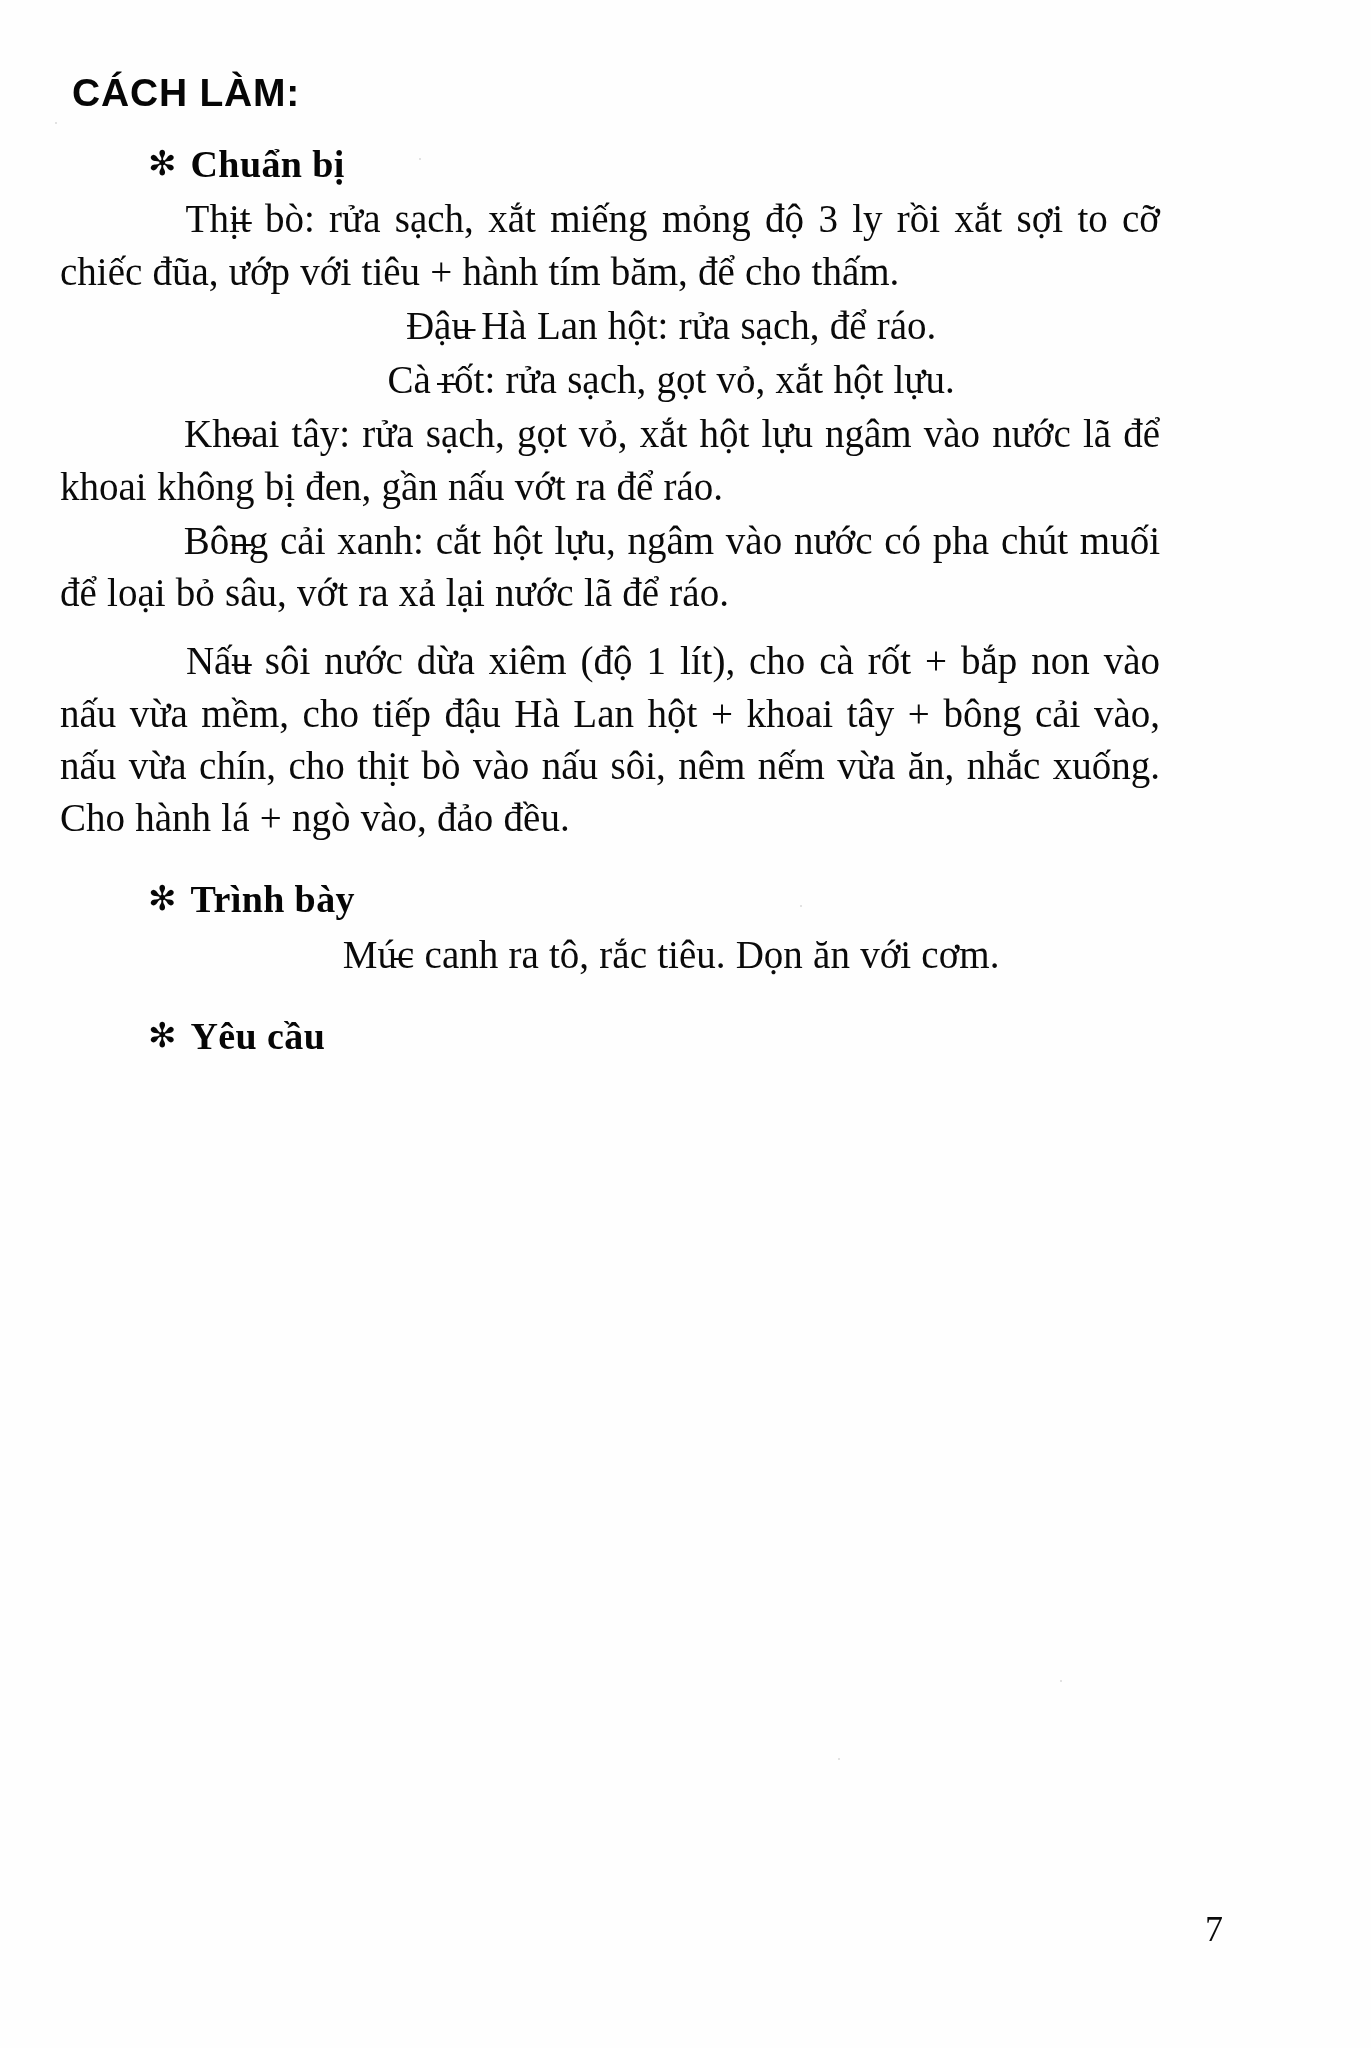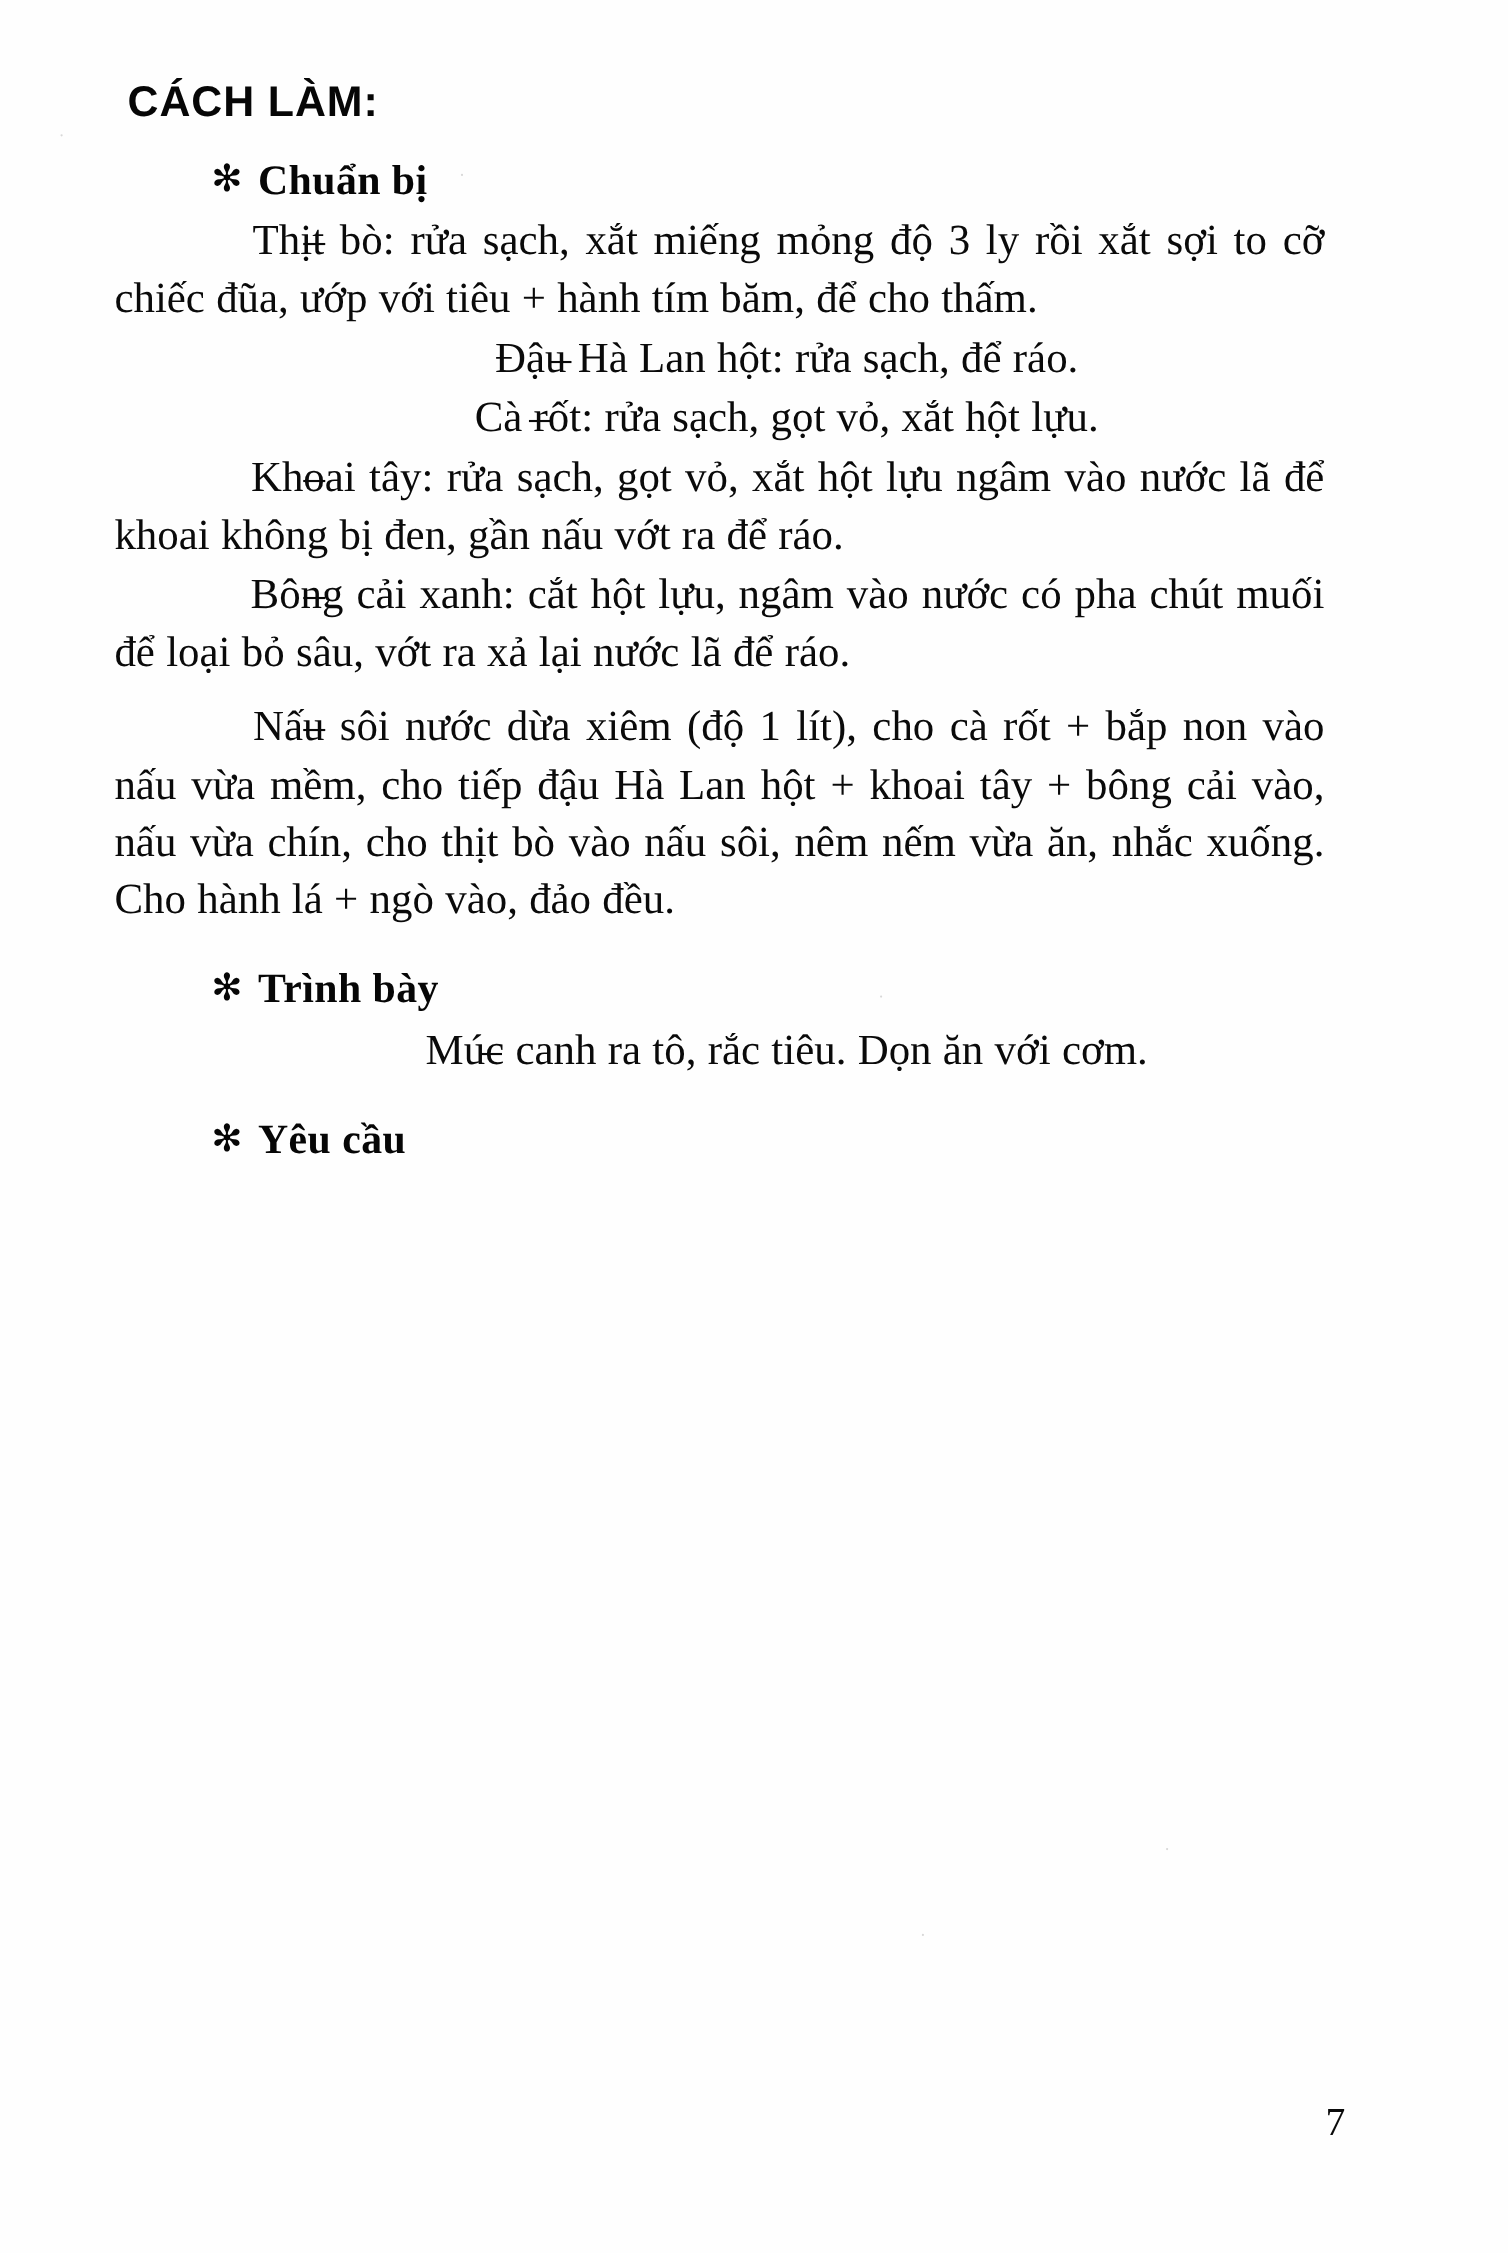--- a/index.html
+++ b/index.html
@@ -21,21 +21,20 @@
     height: 2048px;
     box-sizing: border-box;
     padding: 0;
     background: #fefefe;
   }
   .content {
     position: absolute;
     left: 60px;
     top: 72px;
     width: 1100px;
-    margin-left: 44px;
   }
 
   
   .main-heading {
     font-family: "Liberation Sans", "DejaVu Sans", sans-serif;
     font-weight: bold;
     font-size: 39px;
     letter-spacing: 0.8px;
     line-height: 1.1;
     margin: 0 0 26px 0;

